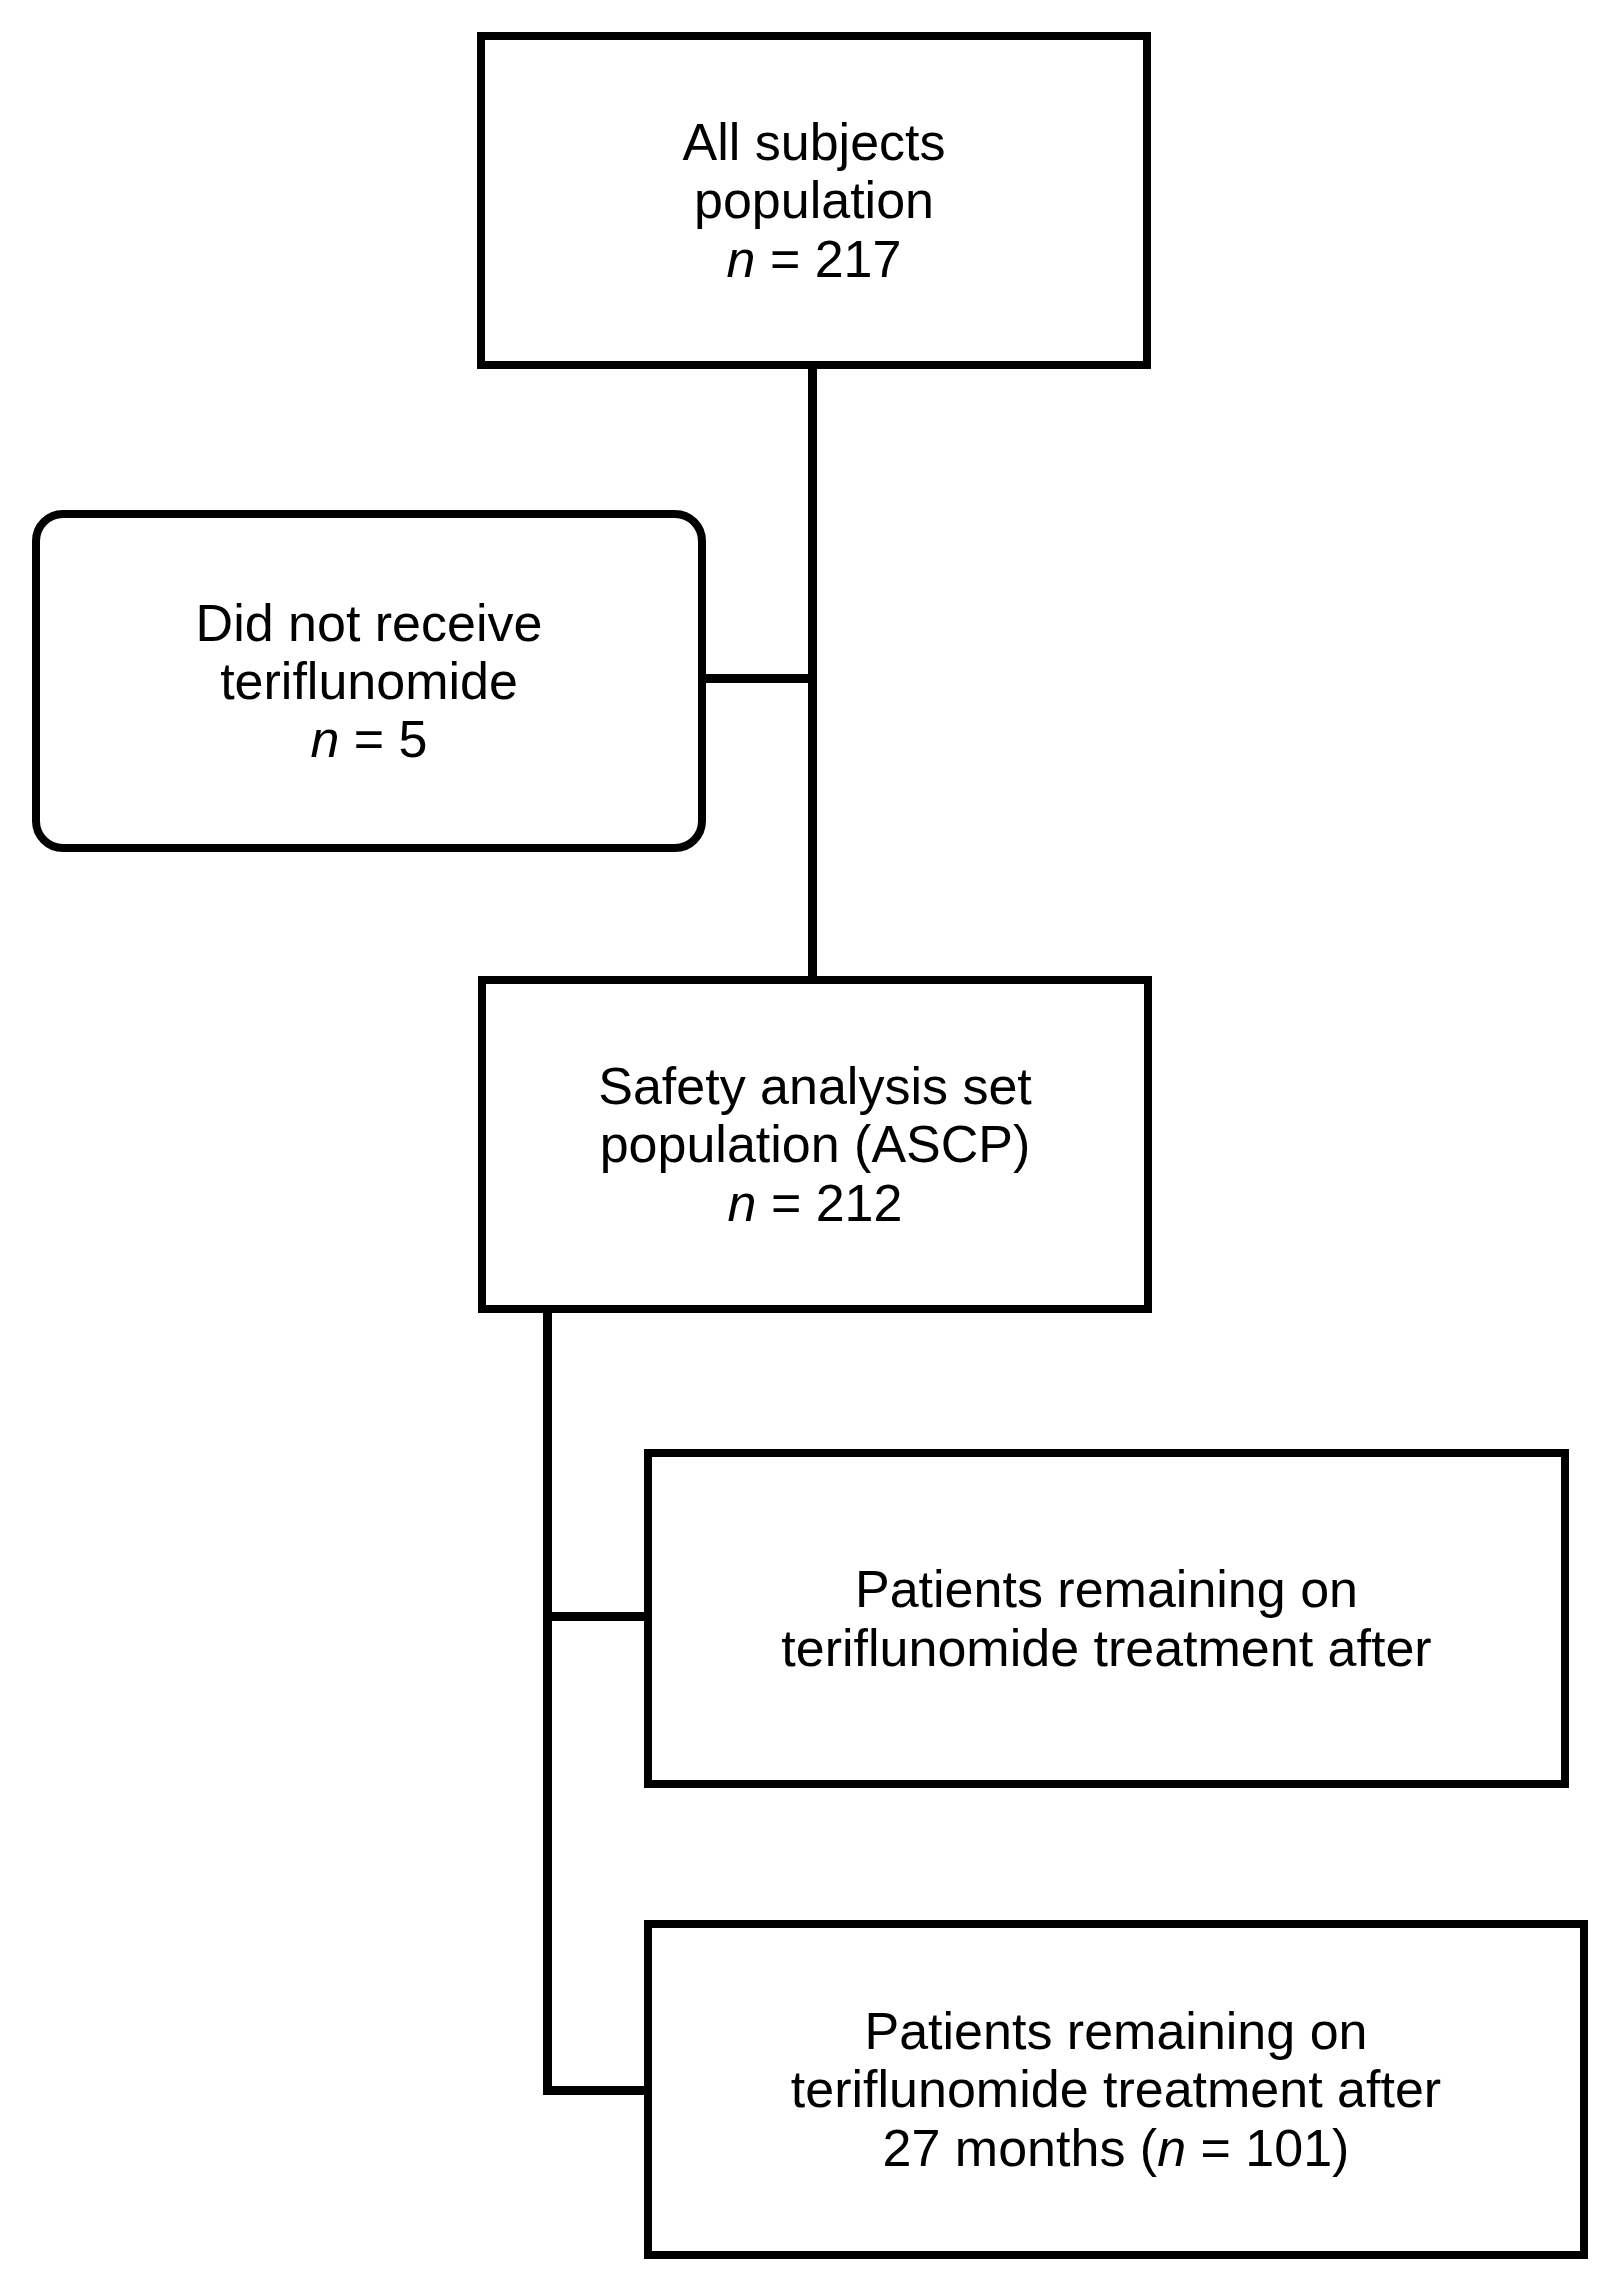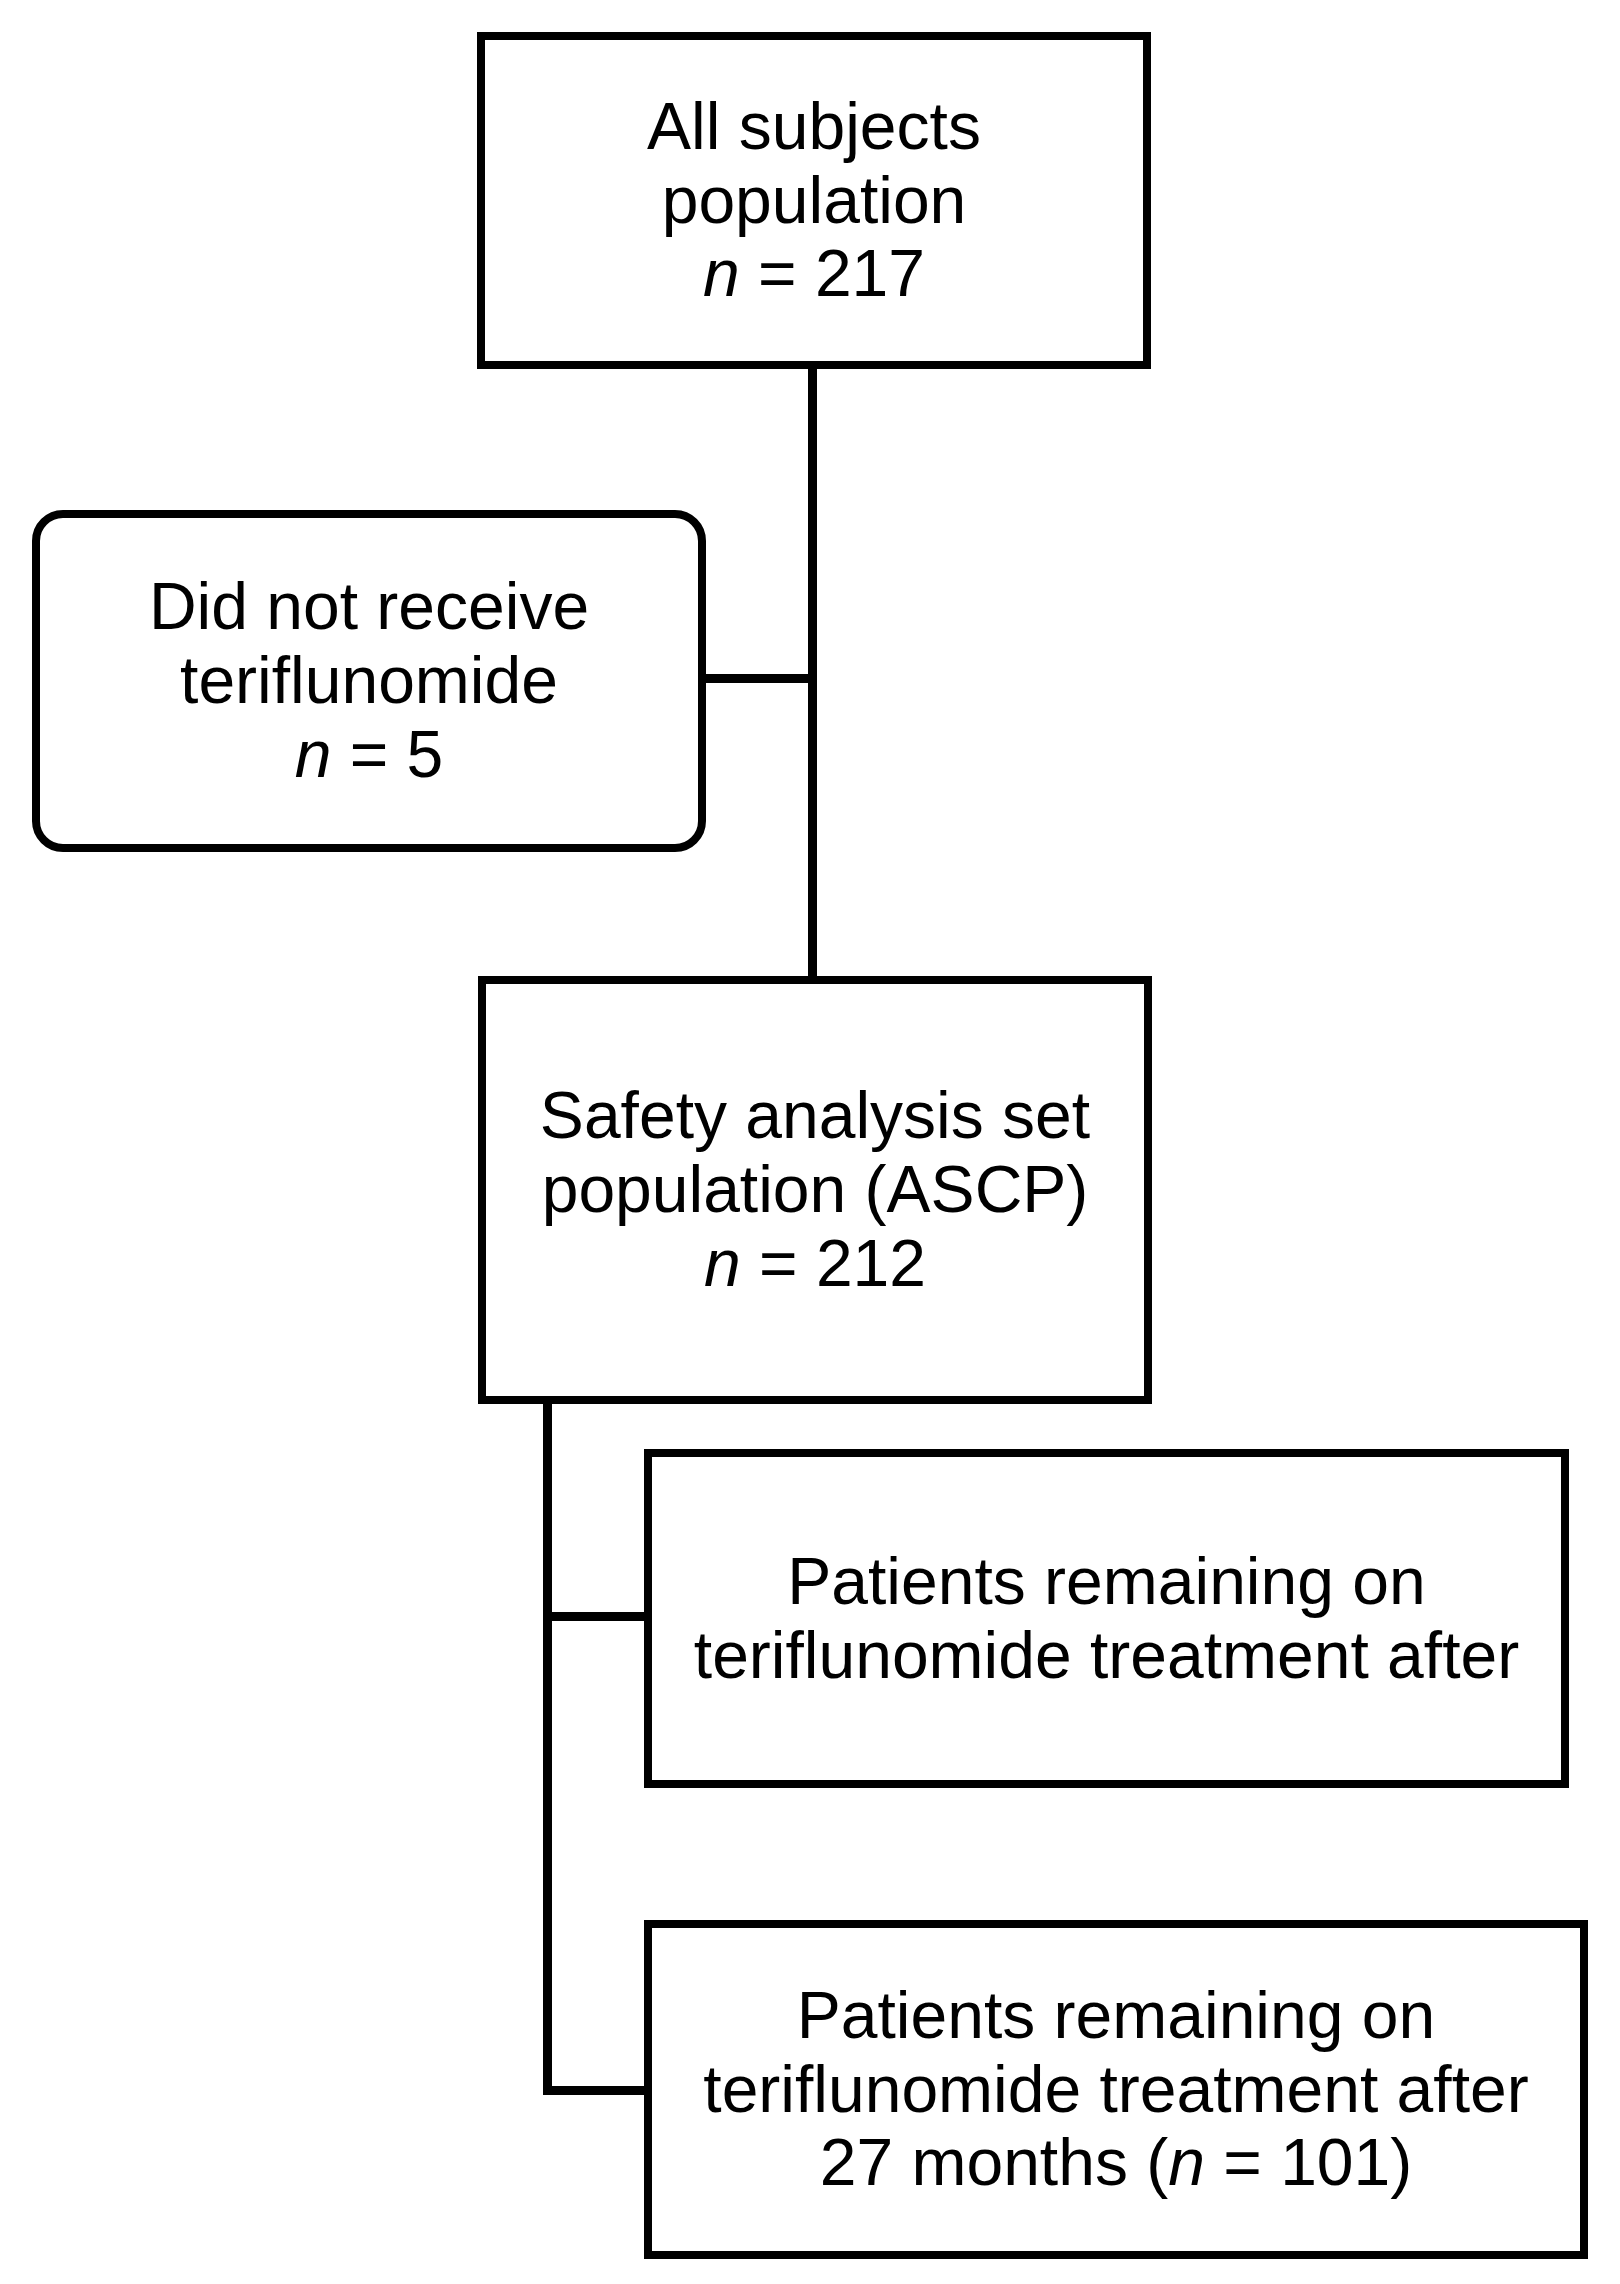--- a/index.html
+++ b/index.html
@@ -24,21 +24,21 @@
     box-sizing: border-box;
     border: 8.4px solid #000000;
     background: #ffffff;
     display: flex;
     flex-direction: column;
     align-items: center;
     justify-content: center;
     text-align: center;
     color: #000000;
     font-family: "Liberation Sans", sans-serif;
-    font-size: 66px;
+    font-size: 52px;
     line-height: 1.12;
     z-index: 2;
   }
 
   .node .line {
     display: block;
     white-space: nowrap;
   }
 
   .node .count {
@@ -63,21 +63,21 @@
     top: 510px;
     width: 674px;
     height: 342px;
     border-radius: 31px;
   }
 
   #node-sasp {
     left: 478px;
     top: 976px;
     width: 674px;
-    height: 428px;
+    height: 337px;
   }
 
   #node-12mo {
     left: 644px;
     top: 1449px;
     width: 925px;
     height: 339px;
   }
 
   #node-24mo {

